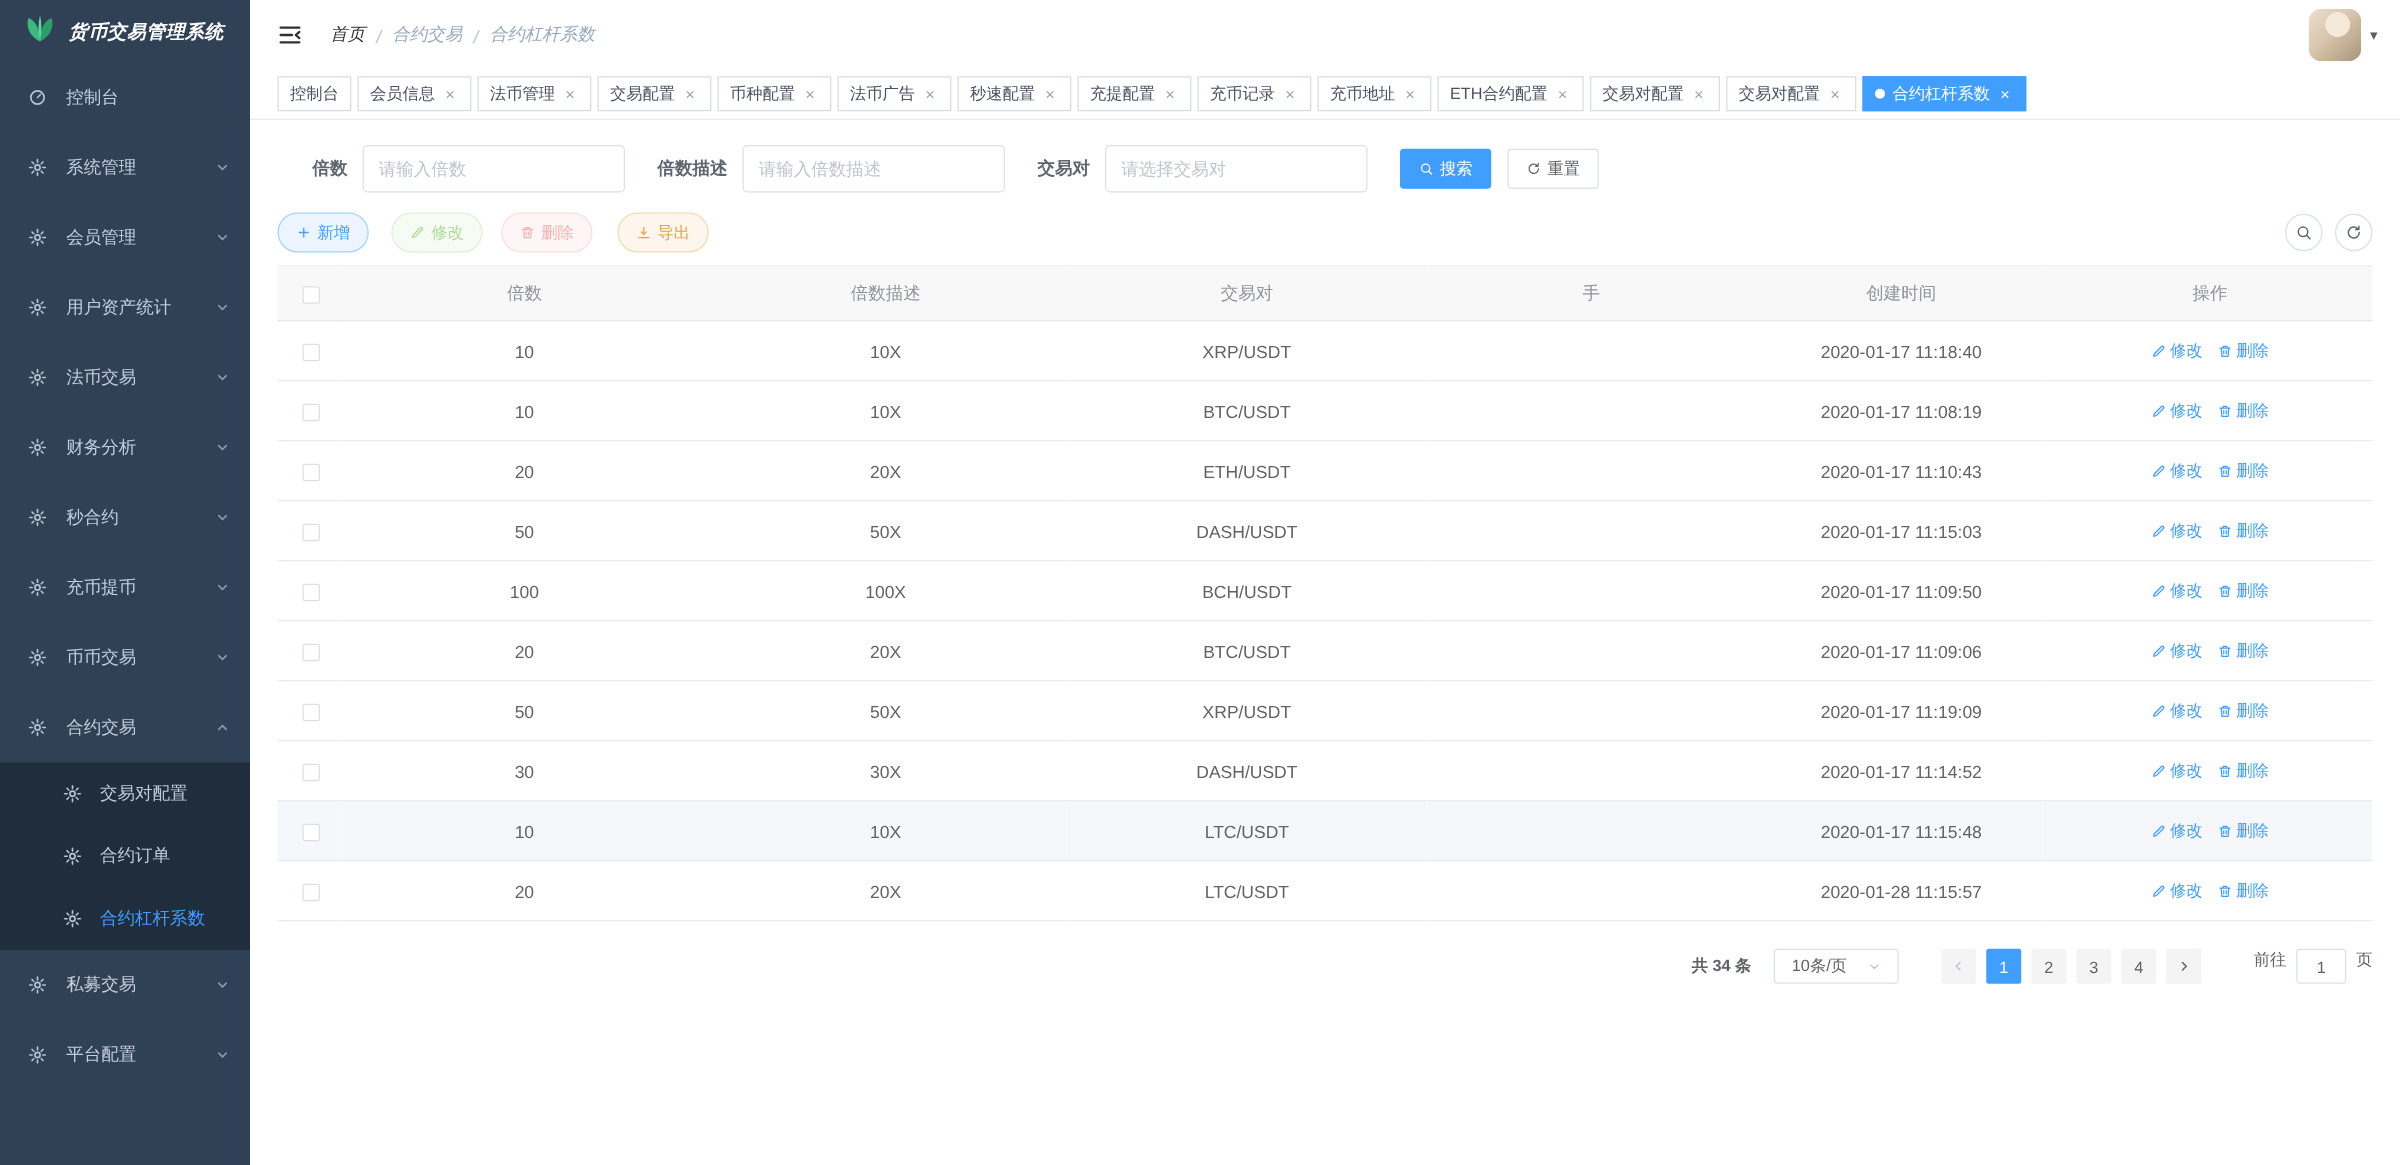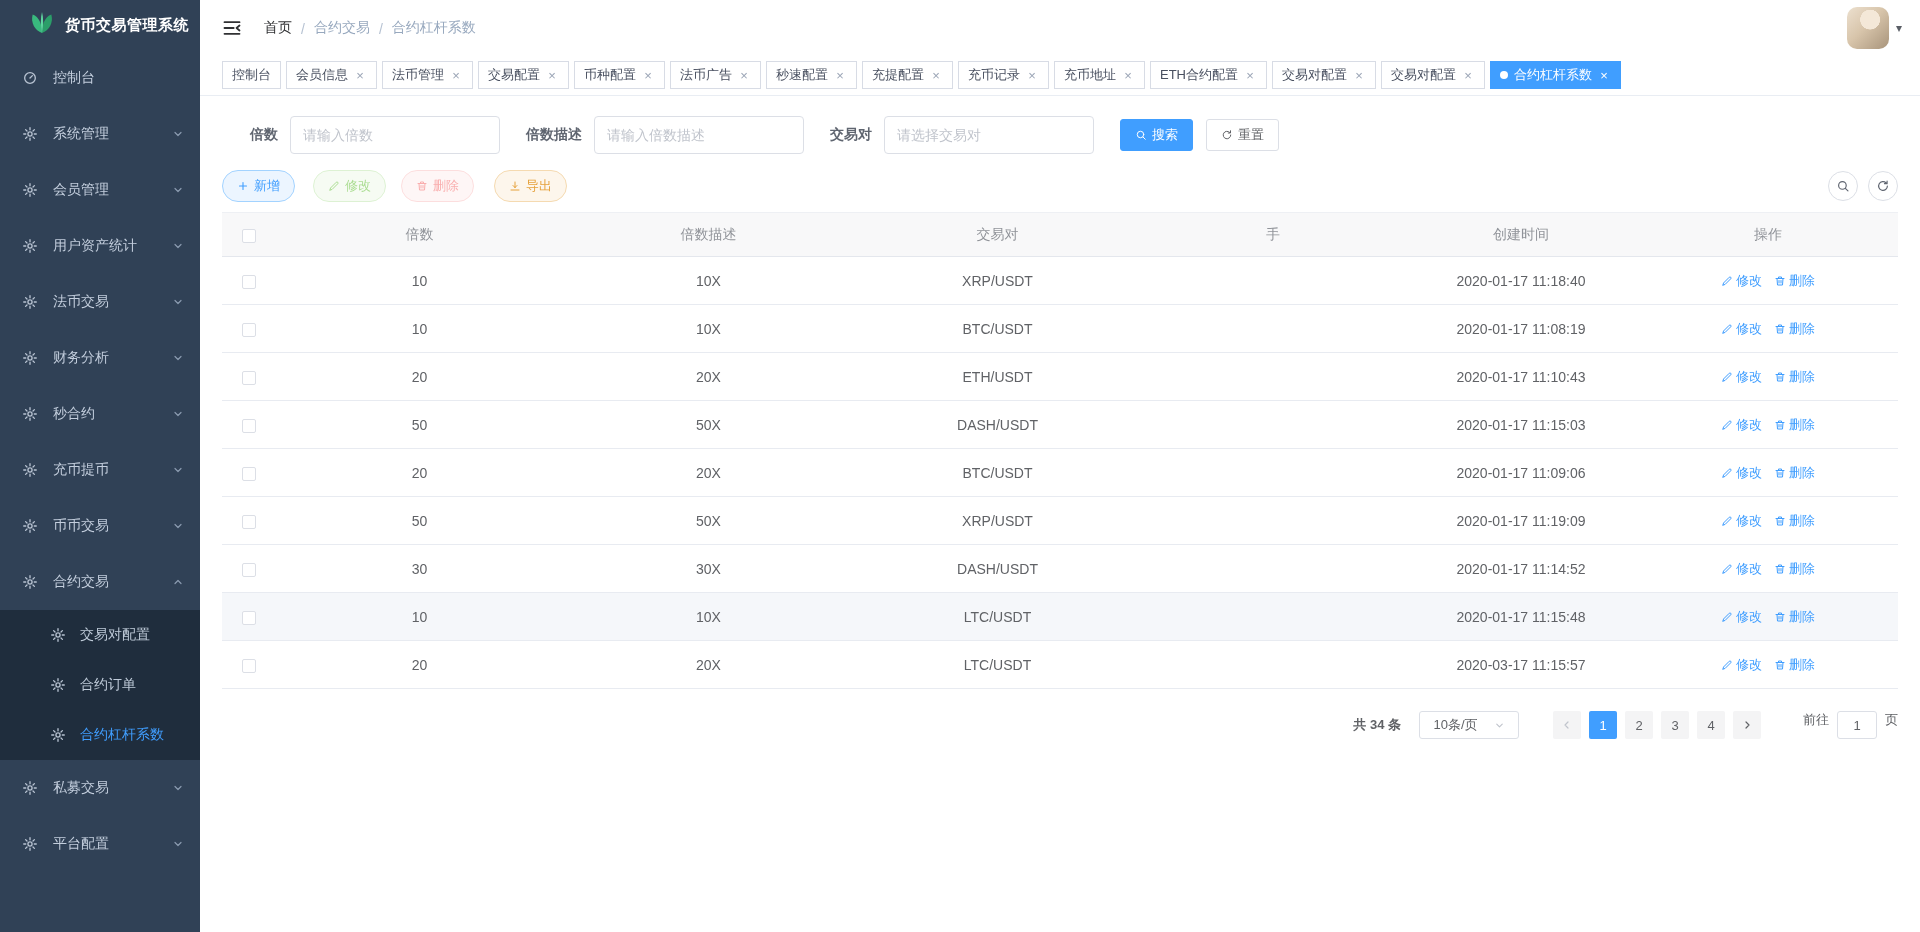--- a/index.html
+++ b/index.html
@@ -1,40 +1,40 @@
 <!DOCTYPE html>
 <html><head>
 <meta charset="utf-8">
 <style>
   * { box-sizing: border-box; }
   body { margin:0; font-family:"Liberation Sans","DejaVu Sans",sans-serif; background:#fff; }
   .app { width:1920px; height:932px; display:flex; overflow:hidden; background:#fff; }
 
   
   .sidebar { width:200px; min-width:200px; background:#304156; display:flex; flex-direction:column; }
-  .logo { height:50px; display:flex; align-items:center; gap:9px; padding:0 28px; }
+  .logo { height:50px; display:flex; align-items:center; gap:9px; padding:0 18px;font-style:italic; }
   .logo-title { color:#fff; font-weight:bold; font-size:15px; white-space:nowrap; letter-spacing:.5px; }
   .menu { flex:1; overflow:hidden; }
   .menu-item { height:56px; display:flex; align-items:center; padding:0 16px 0 20px; font-size:14px; color:#c3cedd; cursor:pointer; }
   .mi-icon { width:20px; margin-right:13px; color:#b8c3d2; display:inline-flex; align-items:center; justify-content:center; }
   .mi-icon svg { width:16px; height:16px; }
   .mi-chev { margin-left:auto; color:#8b9bb0; display:inline-flex; }
   .mi-chev svg { width:12px; height:12px; }
   .mi-label { white-space:nowrap; }
   .submenu { background:#1f2d3d; }
   .submenu-item { height:50px; display:flex; align-items:center; padding-left:48px; font-size:14px; color:#bfcbd9; cursor:pointer; }
   .submenu-item .mi-icon { margin-right:12px; }
   .submenu-item.active { color:#409EFF; }
 
   
   .main { flex:1; display:flex; flex-direction:column; min-width:0; background:#fff; }
   .topbar { height:56px; display:flex; align-items:center; padding:0 18px 0 22px; background:#fff; }
   .hamburger { width:22px; height:22px; color:#303133; cursor:pointer; display:flex; align-items:center; }
   .hamburger svg { width:20px; height:20px; }
-  .breadcrumb { margin-left:20px; display:flex; align-items:flex-end; gap:9px; font-size:14px; }
+  .breadcrumb { margin-left:20px; display:flex; align-items:flex-end; gap:9px; font-size:14px;font-style:italic; }
   .bc-item { color:#97a8be; }
   .bc-item.first { color:#303133; }
   .bc-sep { color:#b6c2d2; }
   .user { margin-left:auto; display:flex; align-items:center; gap:7px; cursor:pointer; }
   .avatar { width:42px; height:42px; border-radius:10px;
             background:
               radial-gradient(circle at 55% 30%, #f4e8d8 0 26%, transparent 27%),
               linear-gradient(135deg,#ece0cf 0%,#d8c5ab 45%,#a8947b 100%); }
   .caret { color:#5a5e66; font-size:12px; line-height:1; }
 
@@ -583,20 +583,43 @@
                   <span class="lk-ic">
                     <svg viewBox="0 0 24 24" fill="none" stroke="currentColor" stroke-width="2" stroke-linecap="round" stroke-linejoin="round">
                       <path d="M4 7h16M9 7V4h6v3M6 7l1 13h10l1-13M10 11v5M14 11v5"></path>
                     </svg>
                   </span>
                   <span>删除</span>
                 </a></td>
             </tr>
             <tr>
               <td class="col-cb"><span class="cb"></span></td>
+              <td>100</td>
+              <td>100X</td>
+              <td>BCH/USDT</td>
+              <td></td>
+              <td>2020-01-17 11:09:50</td>
+              <td class="actions"><a class="link">
+                  <span class="lk-ic">
+                    <svg viewBox="0 0 24 24" fill="none" stroke="currentColor" stroke-width="2" stroke-linecap="round" stroke-linejoin="round">
+                      <path d="M4 20l1-4L16.5 4.5a2.12 2.12 0 0 1 3 3L8 19l-4 1z"></path>
+                    </svg>
+                  </span>
+                  <span>修改</span>
+                </a><a class="link">
+                  <span class="lk-ic">
+                    <svg viewBox="0 0 24 24" fill="none" stroke="currentColor" stroke-width="2" stroke-linecap="round" stroke-linejoin="round">
+                      <path d="M4 7h16M9 7V4h6v3M6 7l1 13h10l1-13M10 11v5M14 11v5"></path>
+                    </svg>
+                  </span>
+                  <span>删除</span>
+                </a></td>
+            </tr>
+            <tr>
+              <td class="col-cb"><span class="cb"></span></td>
               <td>20</td>
               <td>20X</td>
               <td>BTC/USDT</td>
               <td></td>
               <td>2020-01-17 11:09:06</td>
               <td class="actions"><a class="link">
                   <span class="lk-ic">
                     <svg viewBox="0 0 24 24" fill="none" stroke="currentColor" stroke-width="2" stroke-linecap="round" stroke-linejoin="round">
                       <path d="M4 20l1-4L16.5 4.5a2.12 2.12 0 0 1 3 3L8 19l-4 1z"></path>
                     </svg>
@@ -679,21 +702,21 @@
                   </span>
                   <span>删除</span>
                 </a></td>
             </tr>
             <tr>
               <td class="col-cb"><span class="cb"></span></td>
               <td>20</td>
               <td>20X</td>
               <td>LTC/USDT</td>
               <td></td>
-              <td>2020-03-17 11:15:57</td>
+              <td>2020-01-28 11:15:57</td>
               <td class="actions"><a class="link">
                   <span class="lk-ic">
                     <svg viewBox="0 0 24 24" fill="none" stroke="currentColor" stroke-width="2" stroke-linecap="round" stroke-linejoin="round">
                       <path d="M4 20l1-4L16.5 4.5a2.12 2.12 0 0 1 3 3L8 19l-4 1z"></path>
                     </svg>
                   </span>
                   <span>修改</span>
                 </a><a class="link">
                   <span class="lk-ic">
                     <svg viewBox="0 0 24 24" fill="none" stroke="currentColor" stroke-width="2" stroke-linecap="round" stroke-linejoin="round">

